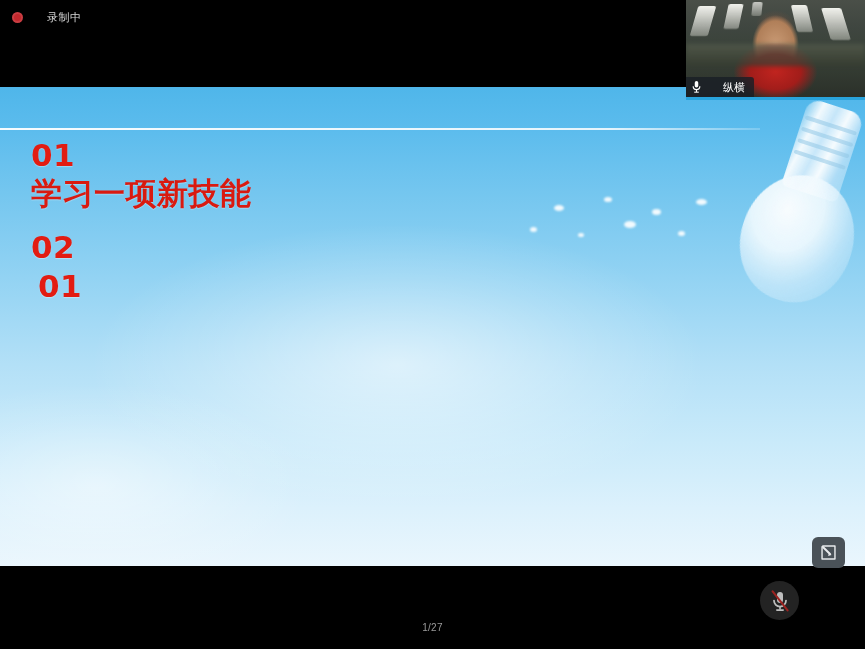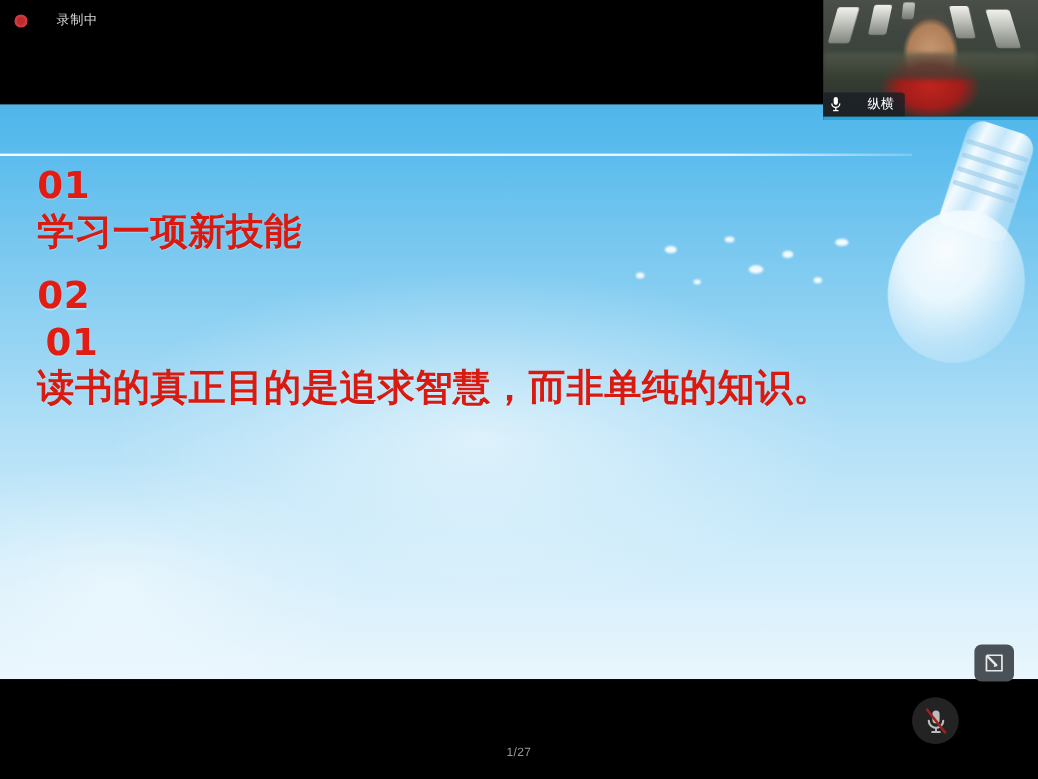--- a/index.html
+++ b/index.html
@@ -361,21 +361,20 @@
         <div class="num">01</div>
         <div class="cn">学习一项新技能</div>
       </div>
 
       <div class="blk-02">
         <div class="num">02</div>
       </div>
 
       <div class="blk-03">
         <div class="num indent"> 01</div>
-        <div class="cn">读书的真正目的是追求智慧，而非单纯的知识。</div>
       </div>
 
     </div>
   </div>
 
   <div class="annotate-btn">
     <span>
       <svg width="19" height="19" viewBox="0 0 20 20" aria-hidden="true">
         <path d="M4 3.2 h8.4 M3.2 4 v8.4 M3.2 12.4 v4.4 h13.6 v-13.6 h-4.4" fill="none" stroke="#e8eaec" stroke-width="1.5" stroke-linecap="round" stroke-linejoin="round"></path>
         <path d="M4.4 4.4 L11.6 11.6" fill="none" stroke="#e8eaec" stroke-width="2.1" stroke-linecap="round"></path>

